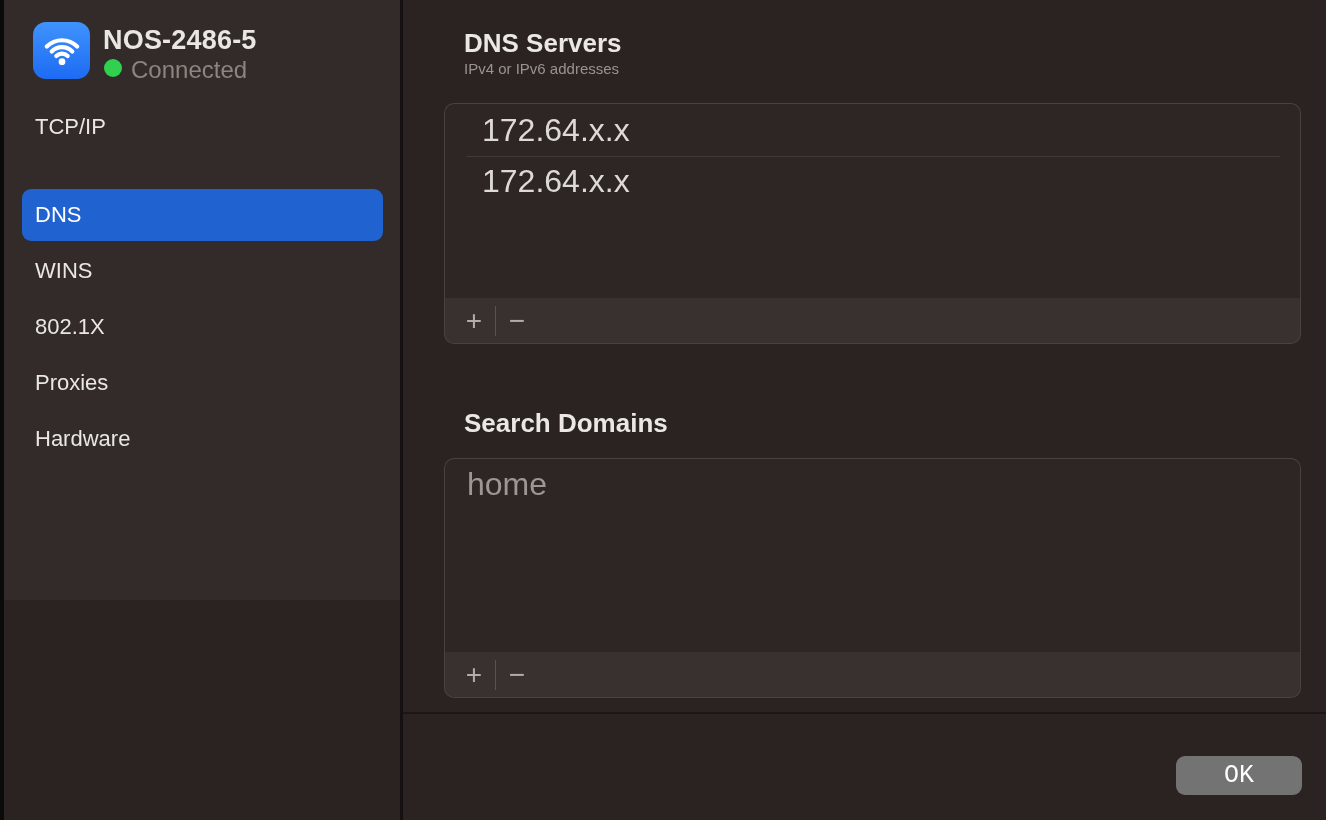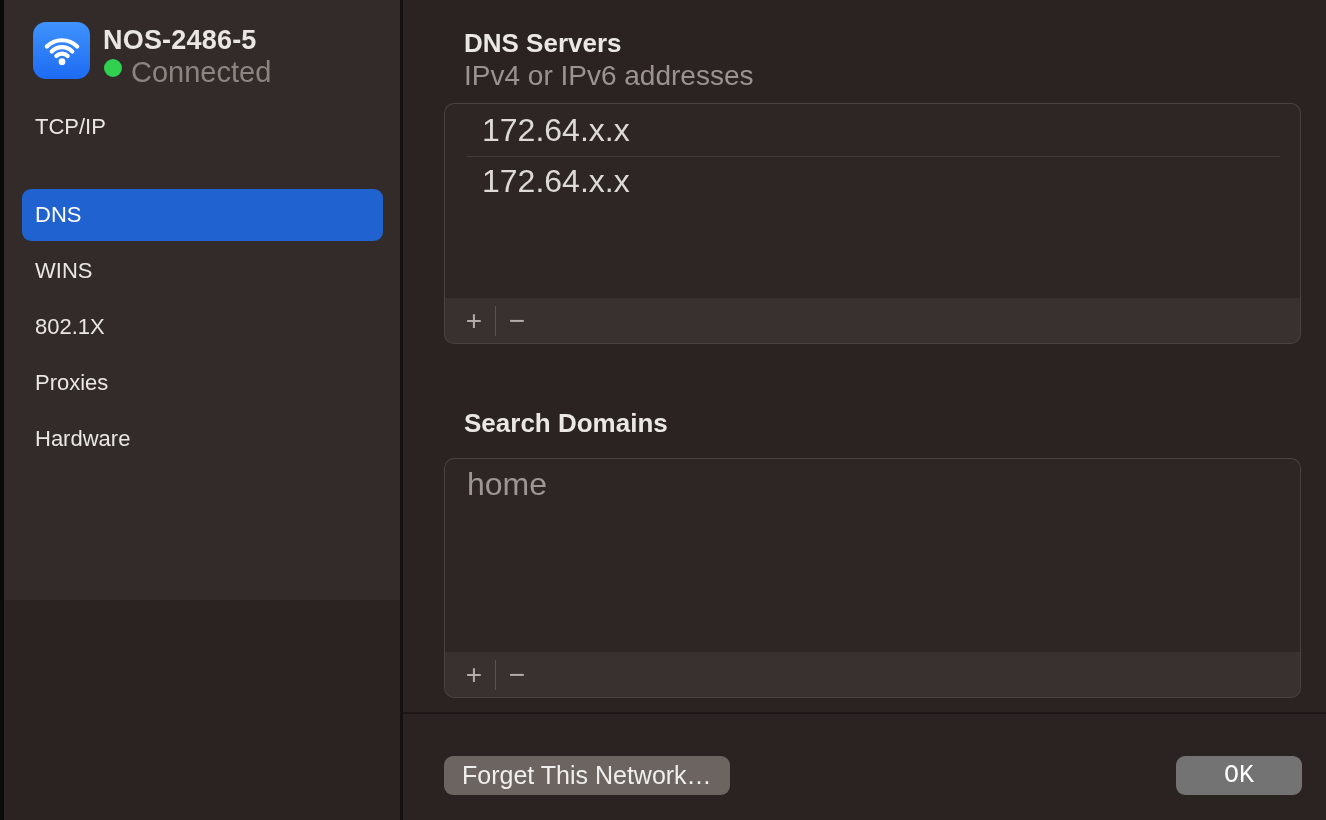--- a/index.html
+++ b/index.html
@@ -16,33 +16,33 @@
   .content{position:absolute;left:403px;top:0;width:923px;height:820px;background:#2b2321;}
 
   
   .wifi-badge{
     position:absolute;left:29px;top:22px;width:57px;height:57px;border-radius:13px;
     background:linear-gradient(180deg,#3f93fd 0%,#1d6bf3 100%);
     display:flex;align-items:center;justify-content:center;
   }
   .net-name{position:absolute;left:99px;top:25px;font-size:27px;font-weight:600;color:#e9e6e4;letter-spacing:.2px;}
   .status-dot{position:absolute;left:100px;top:59px;width:18px;height:18px;border-radius:50%;}
-  .status-text{position:absolute;left:127px;top:56px;font-size:29px;color:#8b8580;}
+  .status-text{position:absolute;left:127px;top:56px;font-size:24px;color:#8b8580;}
 
   
   .nav{position:absolute;left:18px;top:101px;width:361px;}
   .nav-item{
     height:52px;line-height:52px;margin-bottom:4px;padding-left:13px;
     border-radius:9px;font-size:22px;color:#e9e6e3;cursor:default;
   }
   .nav-item.selected{color:#ffffff;}
 
   
   .group-title{position:absolute;left:61px;font-size:26px;font-weight:600;color:#eae7e5;}
-  .group-sub{position:absolute;left:61px;font-size:28px;color:#9a938f;}
+  .group-sub{position:absolute;left:61px;font-size:15px;color:#9a938f;}
 
   
   .listbox{
     position:absolute;left:41px;width:857px;
     border:1px solid rgba(255,255,255,0.13);border-radius:10px;
     background:#2e2624;box-sizing:border-box;
   }
   .lb-row{position:relative;font-size:32px;color:#dcd9d6;}
   .lb-row.dim{color:#9d9692;}
   .lb-footer{
@@ -134,15 +134,14 @@
       </div>
       <div class="lb-sep"></div>
       <div class="lb-btn">
         <span>−</span>
       </div>
     </div>
   </div>
 
   <div class="h-divider"></div>
 
-  <button class="btn btn-gray btn-forget">Forget This Network…</button>
   <button class="btn btn-ok" style="background:#737373;font-family:Liberation Mono, monospace;">OK</button>
 </div>
 
 </body></html>

